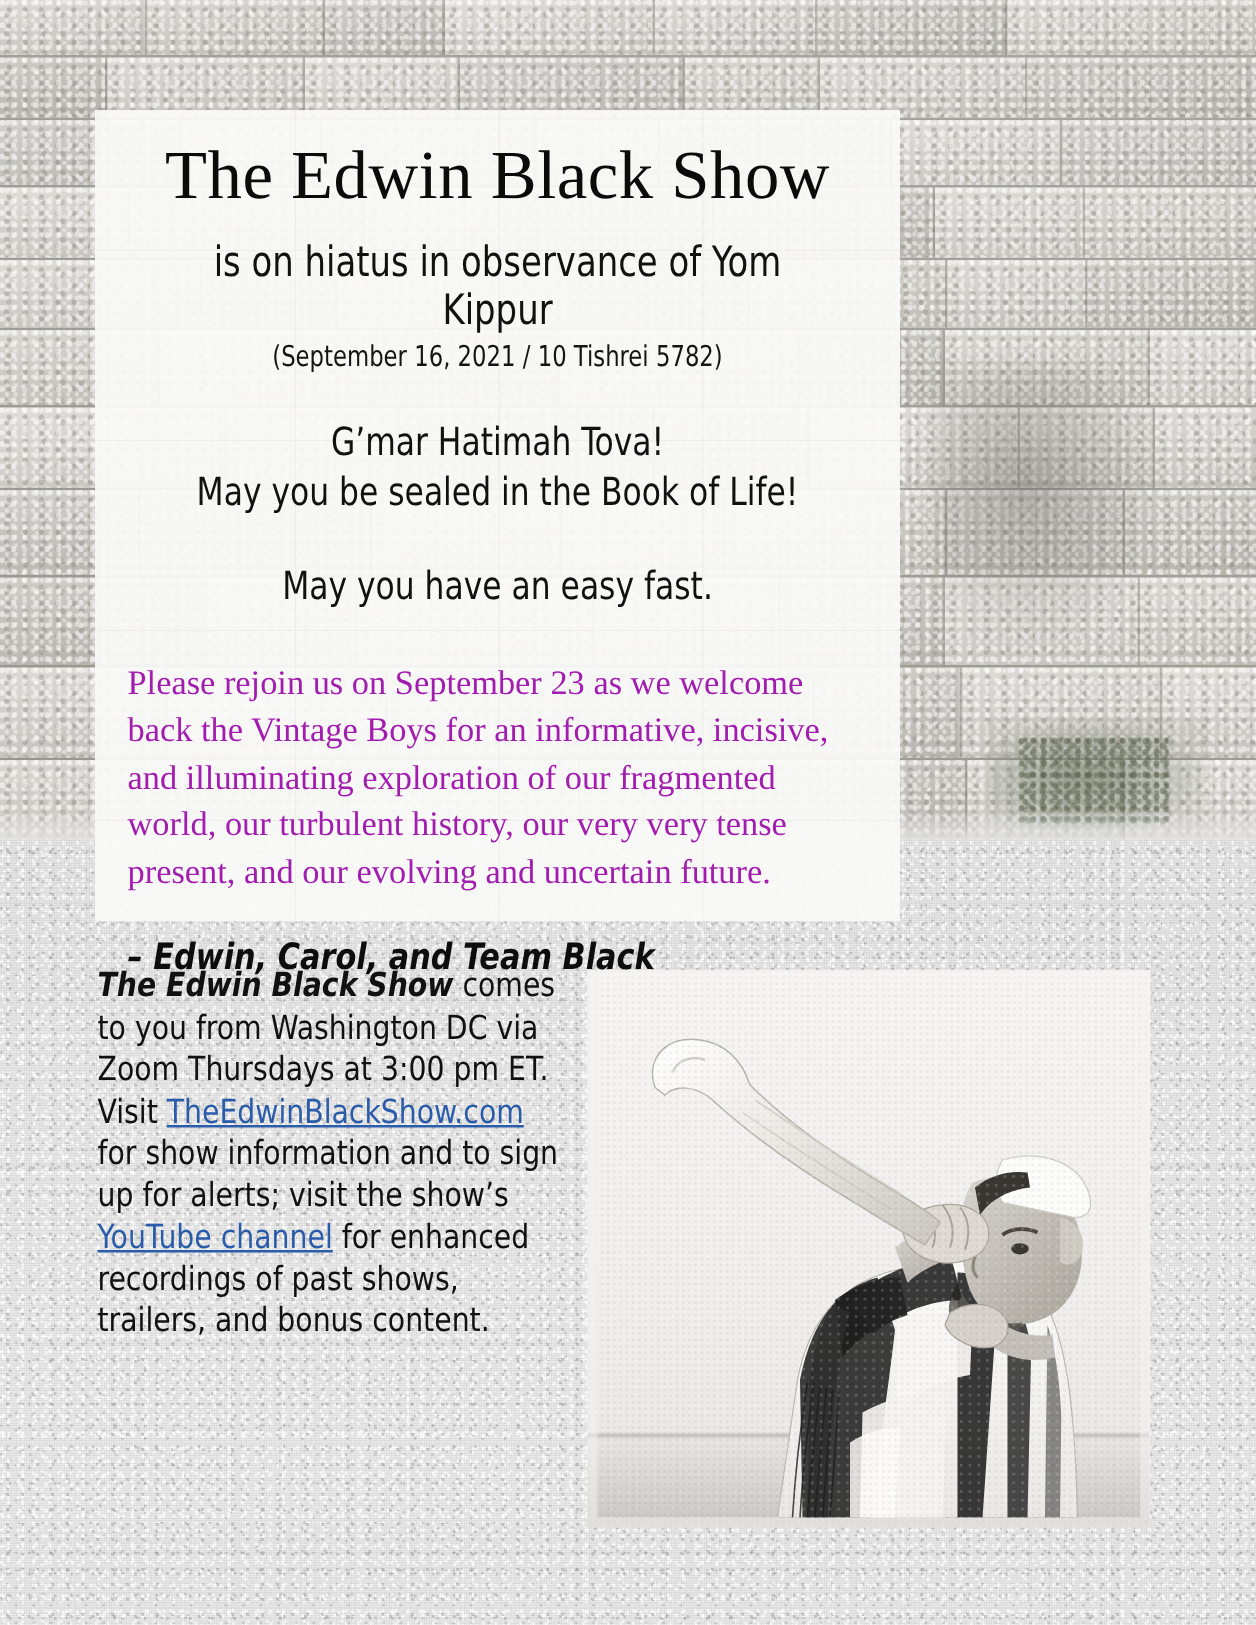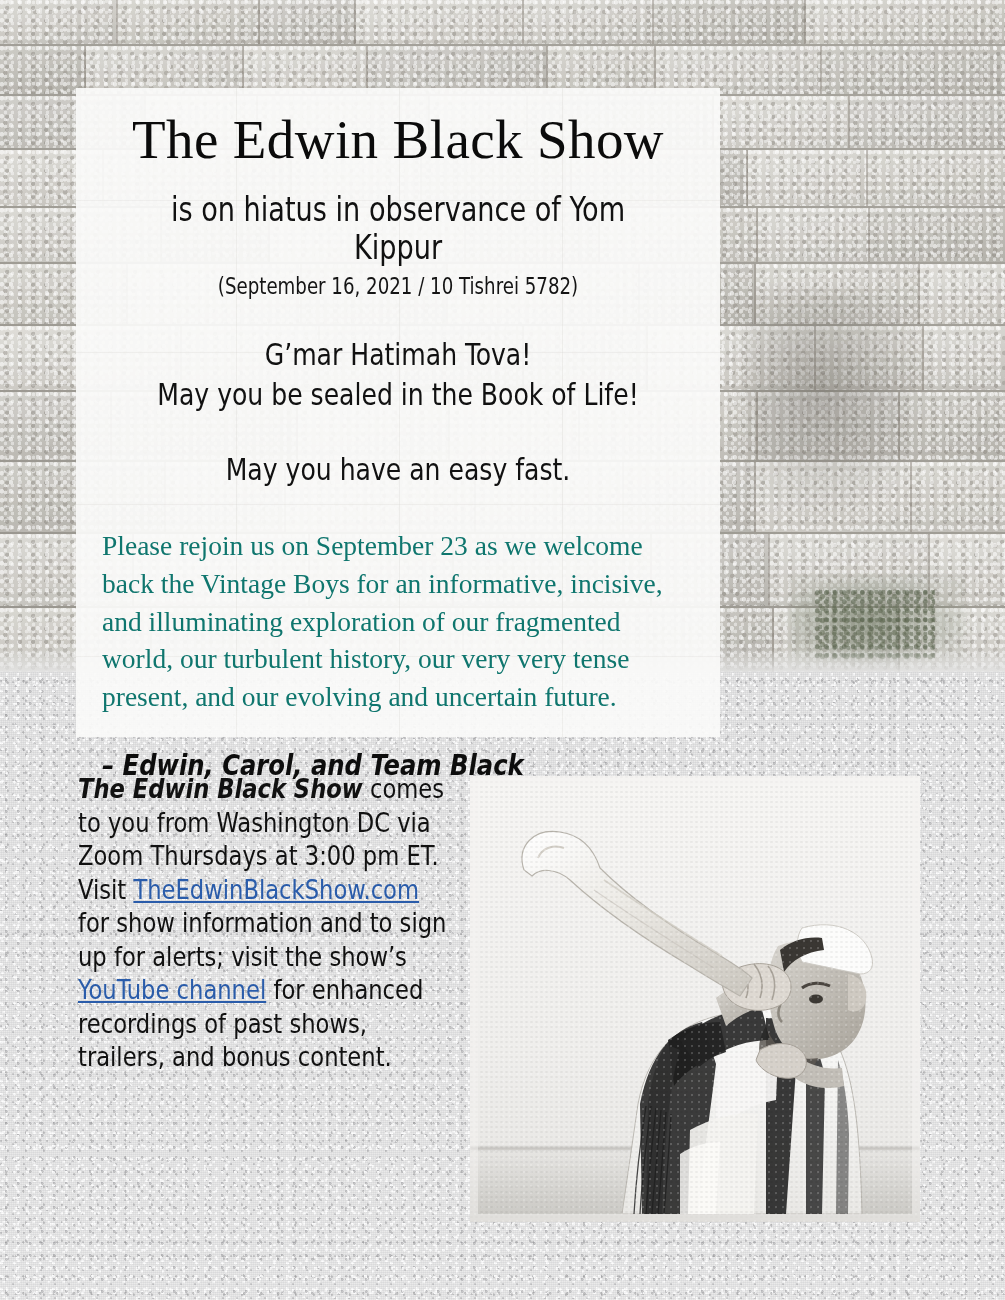--- a/index.html
+++ b/index.html
@@ -214,21 +214,21 @@
     margin: 37px 0 0 0;
     transform: scaleX(.90);
     transform-origin: center;
   }
 
   .body-para {
     position: relative;
     font-family: "Liberation Serif", "DejaVu Serif", serif;
     font-size: 27.5px;
     line-height: 1.37;
-    color: #0f766e;
+    color: #a21caf;
     margin: 39px 0 0 2px;
     text-align: left;
   }
 
   .signature {
     position: relative;
     font-family: "DejaVu Sans Condensed", "Liberation Sans Narrow", "Liberation Sans", sans-serif;
     font-style: italic;
     font-weight: 700;
     font-size: 29px;

